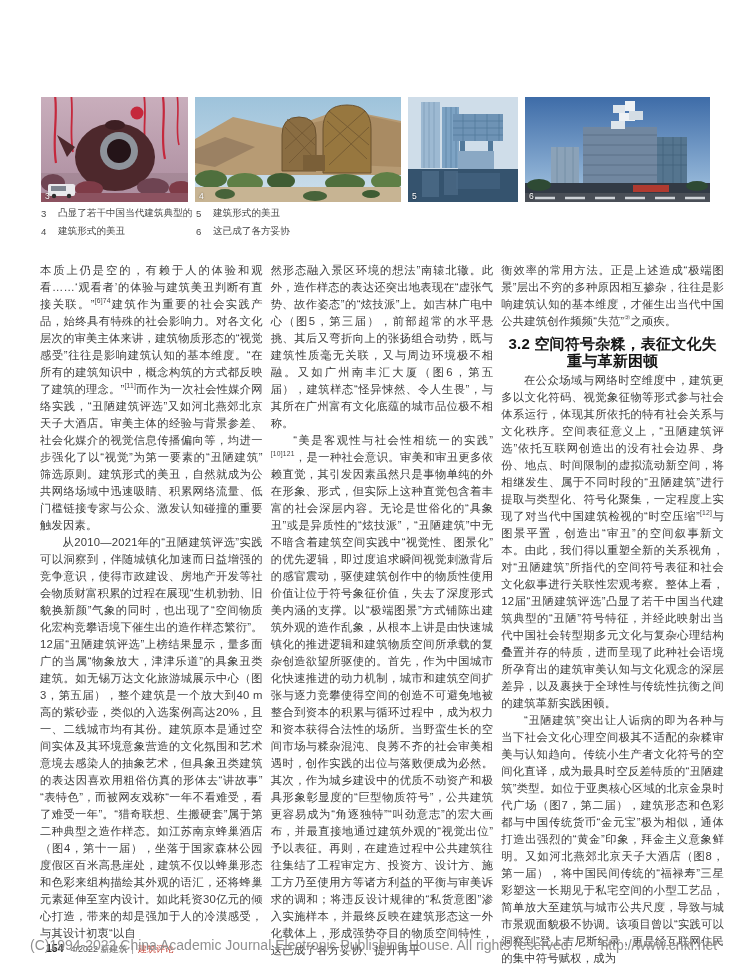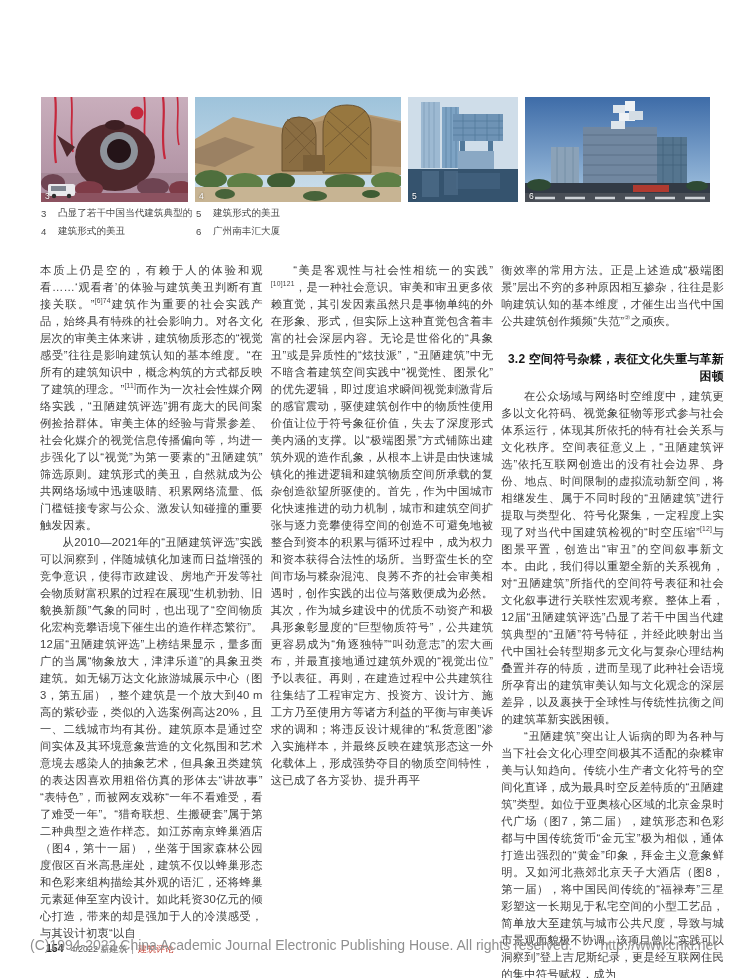--- a/index.html
+++ b/index.html
@@ -18,22 +18,22 @@
   #capcol1{left:41px;} #capcol2{left:196px;}
   .cap-row{display:flex;height:18px;align-items:center;}
   .cap-row .n{width:17px;}
   
   .body-text{position:absolute;left:40px;top:262px;width:684px;display:flex;gap:8px;}
   .col{width:223px;font-size:11.3px;line-height:17px;text-align:justify;color:#3d3d3d;
        letter-spacing:.2px;}
   .para{margin:0;}
   .para.indent{text-indent:2em;}
   sup{font-size:.6em;line-height:0;vertical-align:super;}
-  .section-heading{font-size:12px;font-weight:bold;color:#151515;margin:21px 0 3px;
-                   line-height:17px;text-align:right;}
+  .section-heading{font-size:15px;font-weight:bold;color:#151515;margin:5px 0 3px;
+                   line-height:17px;text-align:center;}
   
   .footer-journal{position:absolute;left:46px;top:942px;font-size:9px;color:#555;
                   white-space:nowrap;z-index:1;}
   .footer-journal .pg{font-weight:bold;font-size:10.5px;color:#222;margin-right:7px;}
   .footer-journal .colname{color:#c0392b;}
   .footer-journal .sep{margin:0 4px;color:#888;}
   .copyright{position:absolute;left:30px;top:937px;width:705px;z-index:2;
              font-family:Liberation Sans, sans-serif;font-size:14px;
              color:#8f8f8f;white-space:nowrap;}
   .copyright .url{margin-left:28px;}
@@ -167,30 +167,31 @@
       <span>建筑形式的美丑</span>
     </div>
   </div>
   <div class="cap-col" id="capcol2">
     <div class="cap-row">
       <span class="n">5</span>
       <span>建筑形式的美丑</span>
     </div>
     <div class="cap-row">
       <span class="n">6</span>
-      <span>广州南丰汇大厦</span>
+      <span>这已成了各方妥协</span>
     </div>
   </div>
 
   <main class="body-text">
     <section class="col">
-      <p class="para"><span>本质上仍是空的，有赖于人的体验和观看……‘观看者’的体验与建筑美丑判断有直接关联。”</span><sup>[6]74</sup><span>建筑作为重要的社会实践产品，始终具有特殊的社会影响力。对各文化层次的审美主体来讲，建筑物质形态的“视觉感受”往往是影响建筑认知的基本维度。“在所有的建筑知识中，概念构筑的方式都反映了建筑的理念。”</span><sup>[11]</sup><span>而作为一次社会性媒介网络实践，“丑陋建筑评选”拥有庞大的民间案例捡拾群体。审美主体的经验与背景参差、社会化媒介的视觉信息传播偏向等，均进一步强化了以“视觉”为第一要素的“丑陋建筑”筛选原则。建筑形式的美丑，自然就成为公共网络场域中迅速吸睛、积累网络流量、低门槛链接专家与公众、激发认知碰撞的重要触发因素。</span></p>
+      <p class="para"><span>本质上仍是空的，有赖于人的体验和观看……‘观看者’的体验与建筑美丑判断有直接关联。”</span><sup>[6]74</sup><span>建筑作为重要的社会实践产品，始终具有特殊的社会影响力。对各文化层次的审美主体来讲，建筑物质形态的“视觉感受”往往是影响建筑认知的基本维度。“在所有的建筑知识中，概念构筑的方式都反映了建筑的理念。”</span><sup>[11]</sup><span>而作为一次社会性媒介网络实践，“丑陋建筑评选”又如河北燕郊北京天子大酒店。审美主体的经验与背景参差、社会化媒介的视觉信息传播偏向等，均进一步强化了以“视觉”为第一要素的“丑陋建筑”筛选原则。建筑形式的美丑，自然就成为公共网络场域中迅速吸睛、积累网络流量、低门槛链接专家与公众、激发认知碰撞的重要触发因素。</span></p>
       <p class="para indent"><span>从2010—2021年的“丑陋建筑评选”实践可以洞察到，伴随城镇化加速而日益增强的竞争意识，使得市政建设、房地产开发等社会物质财富积累的过程在展现“生机勃勃、旧貌换新颜”气象的同时，也出现了“空间物质化宏构竞攀语境下催生出的造作样态繁衍”。12届“丑陋建筑评选”上榜结果显示，量多面广的当属“物象放大，津津乐道”的具象丑类建筑。如无锡万达文化旅游城展示中心（图3，第五届），整个建筑是一个放大到40 m高的紫砂壶，类似的入选案例高达20%，且一、二线城市均有其份。建筑原本是通过空间实体及其环境意象营造的文化氛围和艺术意境去感染人的抽象艺术，但具象丑类建筑的表达因喜欢用粗俗仿真的形体去“讲故事”“表特色”，而被网友戏称“一年不看难受，看了难受一年”。“猎奇联想、生搬硬套”属于第二种典型之造作样态。如江苏南京蜂巢酒店（图4，第十一届），坐落于国家森林公园度假区百米高悬崖处，建筑不仅以蜂巢形态和色彩来组构描绘其外观的语汇，还将蜂巢元素延伸至室内设计。如此耗资30亿元的倾心打造，带来的却是强加于人的冷漠感受，与其设计初衷“以自</span></p>
     </section>
     <section class="col">
+      <p class="para"><span>然形态融入景区环境的想法”南辕北辙。此外，造作样态的表达还突出地表现在“虚张气势、故作姿态”的“炫技派”上。如吉林广电中心（图5，第三届），前部超常的水平悬挑、其后又弯折向上的张扬组合动势，既与建筑性质毫无关联，又与周边环境极不相融。又如广州南丰汇大厦（图6，第五届），建筑样态“怪异悚然、令人生畏”，与其所在广州富有文化底蕴的城市品位极不相称。</span></p>
       <p class="para indent"><span>“美是客观性与社会性相统一的实践”</span><sup>[10]121</sup><span>，是一种社会意识。审美和审丑更多依赖直觉，其引发因素虽然只是事物单纯的外在形象、形式，但实际上这种直觉包含着丰富的社会深层内容。无论是世俗化的“具象丑”或是异质性的“炫技派”，“丑陋建筑”中无不暗含着建筑空间实践中“视觉性、图景化”的优先逻辑，即过度追求瞬间视觉刺激背后的感官震动，驱使建筑创作中的物质性使用价值让位于符号象征价值，失去了深度形式美内涵的支撑。以“极端图景”方式铺陈出建筑外观的造作乱象，从根本上讲是由快速城镇化的推进逻辑和建筑物质空间所承载的复杂创造欲望所驱使的。首先，作为中国城市化快速推进的动力机制，城市和建筑空间扩张与逐力竞攀使得空间的创造不可避免地被整合到资本的积累与循环过程中，成为权力和资本获得合法性的场所。当野蛮生长的空间市场与糅杂混沌、良莠不齐的社会审美相遇时，创作实践的出位与落败便成为必然。其次，作为城乡建设中的优质不动资产和极具形象彰显度的“巨型物质符号”，公共建筑更容易成为“角逐独特”“叫劲意志”的宏大画布，并最直接地通过建筑外观的“视觉出位”予以表征。再则，在建造过程中公共建筑往往集结了工程审定方、投资方、设计方、施工方乃至使用方等诸方利益的平衡与审美诉求的调和；将违反设计规律的“私货意图”渗入实施样本，并最终反映在建筑形态这一外化载体上，形成强势夺目的物质空间特性，这已成了各方妥协、提升再平</span></p>
     </section>
     <section class="col">
       <p class="para"><span>衡效率的常用方法。正是上述造成“极端图景”层出不穷的多种原因相互掺杂，往往是影响建筑认知的基本维度，才催生出当代中国公共建筑创作频频“失范”</span><sup>②</sup><span>之顽疾。</span></p>
       <h3 class="section-heading">3.2  空间符号杂糅，表征文化失重与革新困顿</h3>
       <p class="para indent"><span>在公众场域与网络时空维度中，建筑更多以文化符码、视觉象征物等形式参与社会体系运行，体现其所依托的特有社会关系与文化秩序。空间表征意义上，“丑陋建筑评选”依托互联网创造出的没有社会边界、身份、地点、时间限制的虚拟流动新空间，将相继发生、属于不同时段的“丑陋建筑”进行提取与类型化、符号化聚集，一定程度上实现了对当代中国建筑检视的“时空压缩”</span><sup>[12]</sup><span>与图景平置，创造出“审丑”的空间叙事新文本。由此，我们得以重塑全新的关系视角，对“丑陋建筑”所指代的空间符号表征和社会文化叙事进行关联性宏观考察。整体上看，12届“丑陋建筑评选”凸显了若干中国当代建筑典型的“丑陋”符号特征，并经此映射出当代中国社会转型期多元文化与复杂心理结构叠置并存的特质，进而呈现了此种社会语境所孕育出的建筑审美认知与文化观念的深层差异，以及裹挟于全球性与传统性抗衡之间的建筑革新实践困顿。</span></p>
       <p class="para indent"><span>“丑陋建筑”突出让人诟病的即为各种与当下社会文化心理空间极其不适配的杂糅审美与认知趋向。传统小生产者文化符号的空间化直译，成为最具时空反差特质的“丑陋建筑”类型。如位于亚奥核心区域的北京金泉时代广场（图7，第二届），建筑形态和色彩都与中国传统货币“金元宝”极为相似，通体打造出强烈的“黄金”印象，拜金主义意象鲜明。又如河北燕郊北京天子大酒店（图8，第一届），将中国民间传统的“福禄寿”三星彩塑这一长期见于私宅空间的小型工艺品，简单放大至建筑与城市公共尺度，导致与城市景观面貌极不协调。该项目曾以“实践可以洞察到”登上吉尼斯纪录，更是经互联网住民的集中符号赋权，成为</span></p>
     </section>
   </main>
 

